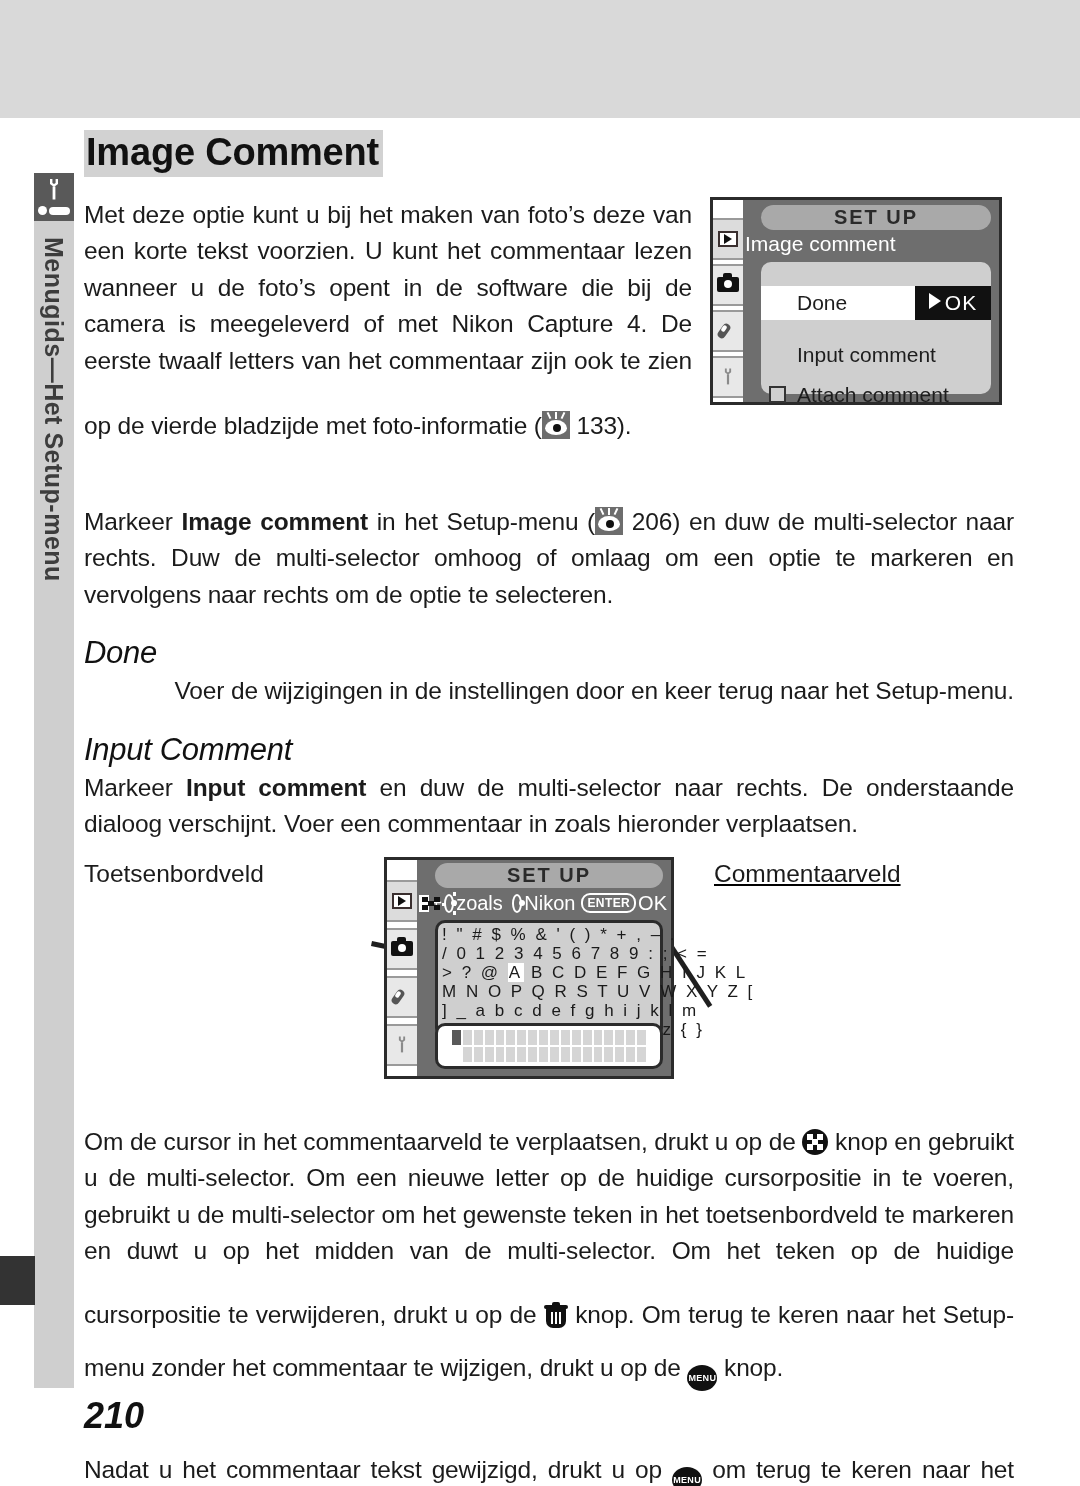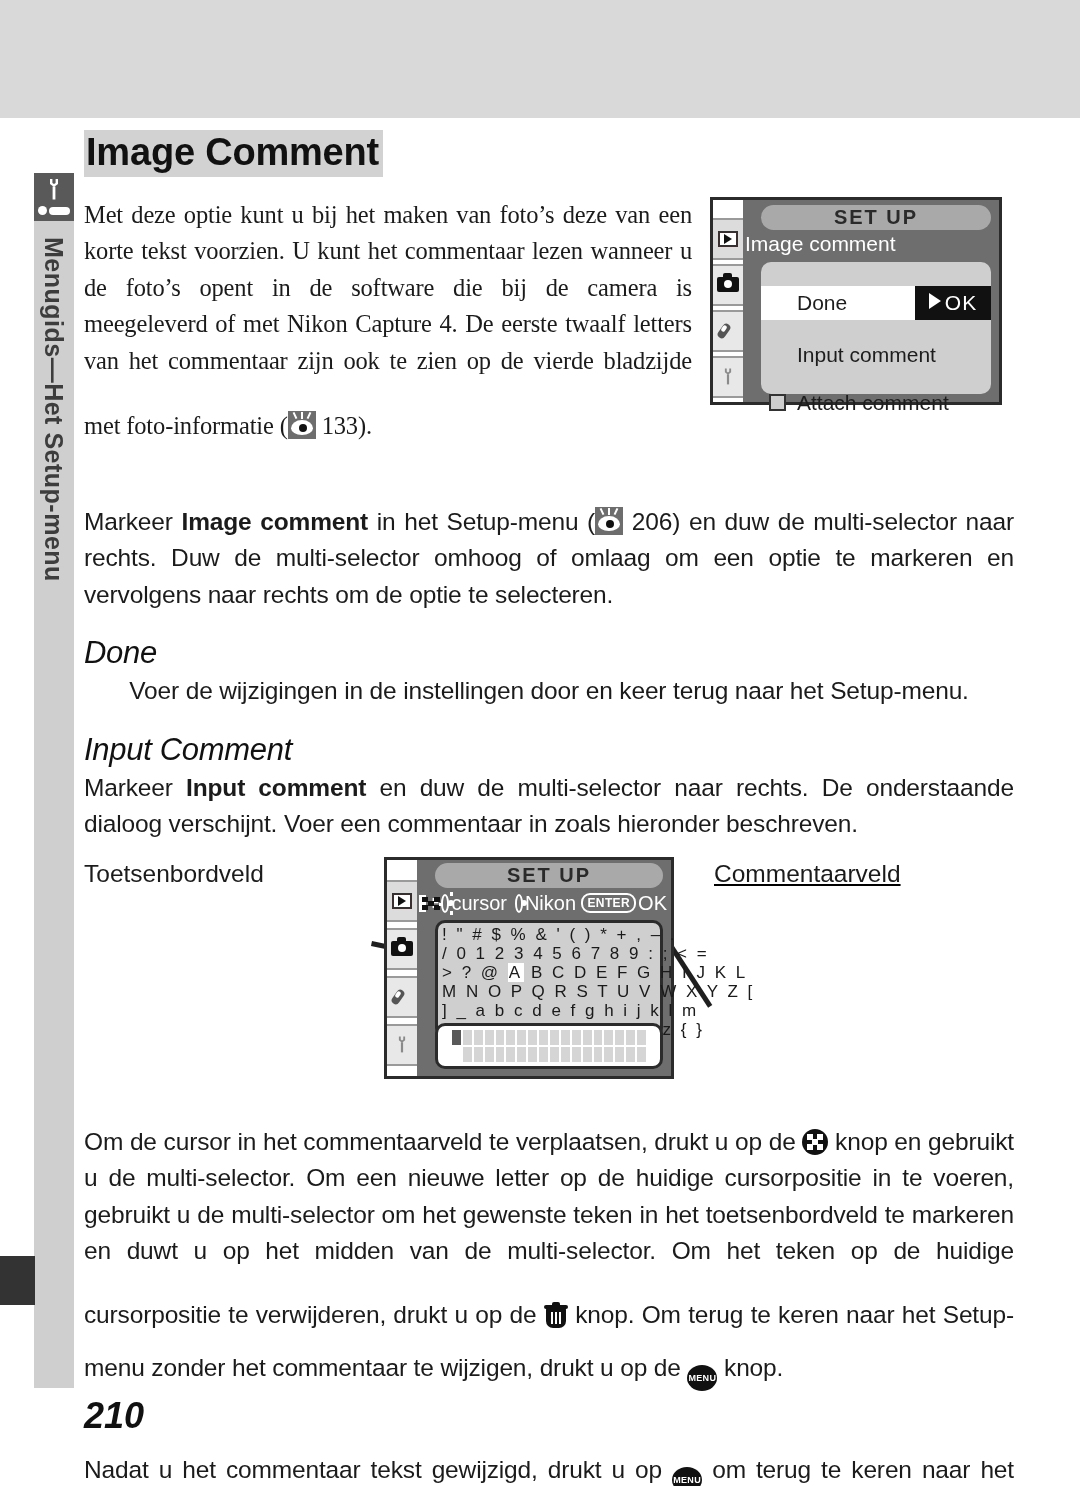--- a/index.html
+++ b/index.html
@@ -74,38 +74,38 @@
   .title-wrap{ margin-bottom:6px; }
 
   p.body{
     margin:0 0 0 0;
     font-size:24.5px;
     line-height:36.5px;
     color:#1b1b1b;
     text-align:justify;
     letter-spacing:-0.15px;
   }
-  p.body.nj{ text-align:center; }
+  p.body.nj{ text-align:right; }
   .spacer-sm{ height:22px; }
   .spacer-md{ height:30px; }
 
   h2.sub{
     margin:0 0 2px 0;
     font-size:31px;
     font-style:italic;
     font-weight:normal;
     color:#111;
     letter-spacing:-0.3px;
   }
 
   b{ font-weight:bold; }
 
   
   .intro{ display:flex; align-items:flex-start; gap:18px; }
-  .intro-text{ width:608px;font-family:Liberation Serif, serif; }
+  .intro-text{ width:608px; }
   .intro-text p{ text-align:justify; }
 
   
   .cols{ display:flex; align-items:flex-start; gap:0px; }
   .col-l{ width:300px; }
   .col-mid{ width:320px; position:relative; }
   .col-r{ width:300px;text-decoration:underline; }
   .col-l p, .col-r p{ font-size:23.5px; line-height:34px; text-align:justify; }
   .colhead{ font-size:24.5px; line-height:34px; color:#1b1b1b; margin-bottom:0px;}
   .col-r{ margin-left:10px; }
@@ -338,21 +338,21 @@
         <div class="lcd-titlebar">SET  UP</div>
         <div class="lcd-subtitle">Image comment</div>
         <div class="lcd-panel">
           <div class="lcd-row hl" style="top:24px;">
             <span class="lbl">Done</span>
             <span class="ok-badge"><span class="tri"></span><span>OK</span></span>
           </div>
           <div class="lcd-row" style="top:76px;">
             <span class="lbl">Input comment</span>
           </div>
-          <div class="lcd-row" style="top:124px;">
+          <div class="lcd-row" style="top:116px;">
             <span class="chk"></span>
             <span class="lbl">Attach comment</span>
           </div>
         </div>
       </div>
       <div class="lcd-tabs">
         <div class="lcd-tab sel" style="top:18px;">
             <span class="t-play"></span>
           </div>
         <div class="lcd-tab" style="top:64px;">
@@ -376,21 +376,21 @@
   <p class="body"><span>Markeer </span><b>Image comment</b><span> in het Setup-menu (</span><span class="ico ico-eye"><span class="lash l1"></span><span class="lash l2"></span><span class="lash l3"></span><span class="ball"></span><span class="pup"></span></span><span> 206) en duw de multi-selector naar rechts. Duw de multi-selector omhoog of omlaag om een optie te markeren en vervolgens naar rechts om de optie te selecteren.</span></p>
 
   <div class="spacer-sm"></div>
 
   <h2 class="sub">Done</h2>
   <p class="body nj">Voer de wijzigingen in de instellingen door en keer terug naar het Setup-menu.</p>
 
   <div class="spacer-sm"></div>
 
   <h2 class="sub">Input Comment</h2>
-  <p class="body"><span>Markeer </span><b>Input comment</b><span> en duw de multi-selector naar rechts. De onderstaande dialoog verschijnt. Voer een commentaar in zoals hieronder beschreven.</span></p>
+  <p class="body"><span>Markeer </span><b>Input comment</b><span> en duw de multi-selector naar rechts. De onderstaande dialoog verschijnt. Voer een commentaar in zoals hieronder verplaatsen.</span></p>
 
   <div style="height:14px;"></div>
 
   <div class="cols">
 
     <div class="col-l">
       <div class="colhead">Toetsenbordveld</div>
     </div>
 
     <div class="col-mid">
@@ -410,21 +410,21 @@
                 <i class="d"></i>
                 <i class="e"></i>
               </span>
             <span>+</span>
             <span class="kb-circ">
                 <i class="ar u"></i>
                 <i class="ar dn"></i>
                 <i class="ar lf"></i>
                 <i class="ar rt"></i>
               </span>
-            <span>cursor</span>
+            <span>zoals</span>
             <span style="width:14px;display:inline-block;"></span>
             <span class="kb-dot"></span>
             <span>Nikon</span>
             <span style="width:5px;display:inline-block;"></span>
             <span class="kb-enter">ENTER</span>
             <span>OK</span>
           </div>
 
           <div class="kb-grid">
             <div class="kb-line">!  "  #  $  %  &amp;  '  (  )  *  +  ,  –  .</div>

